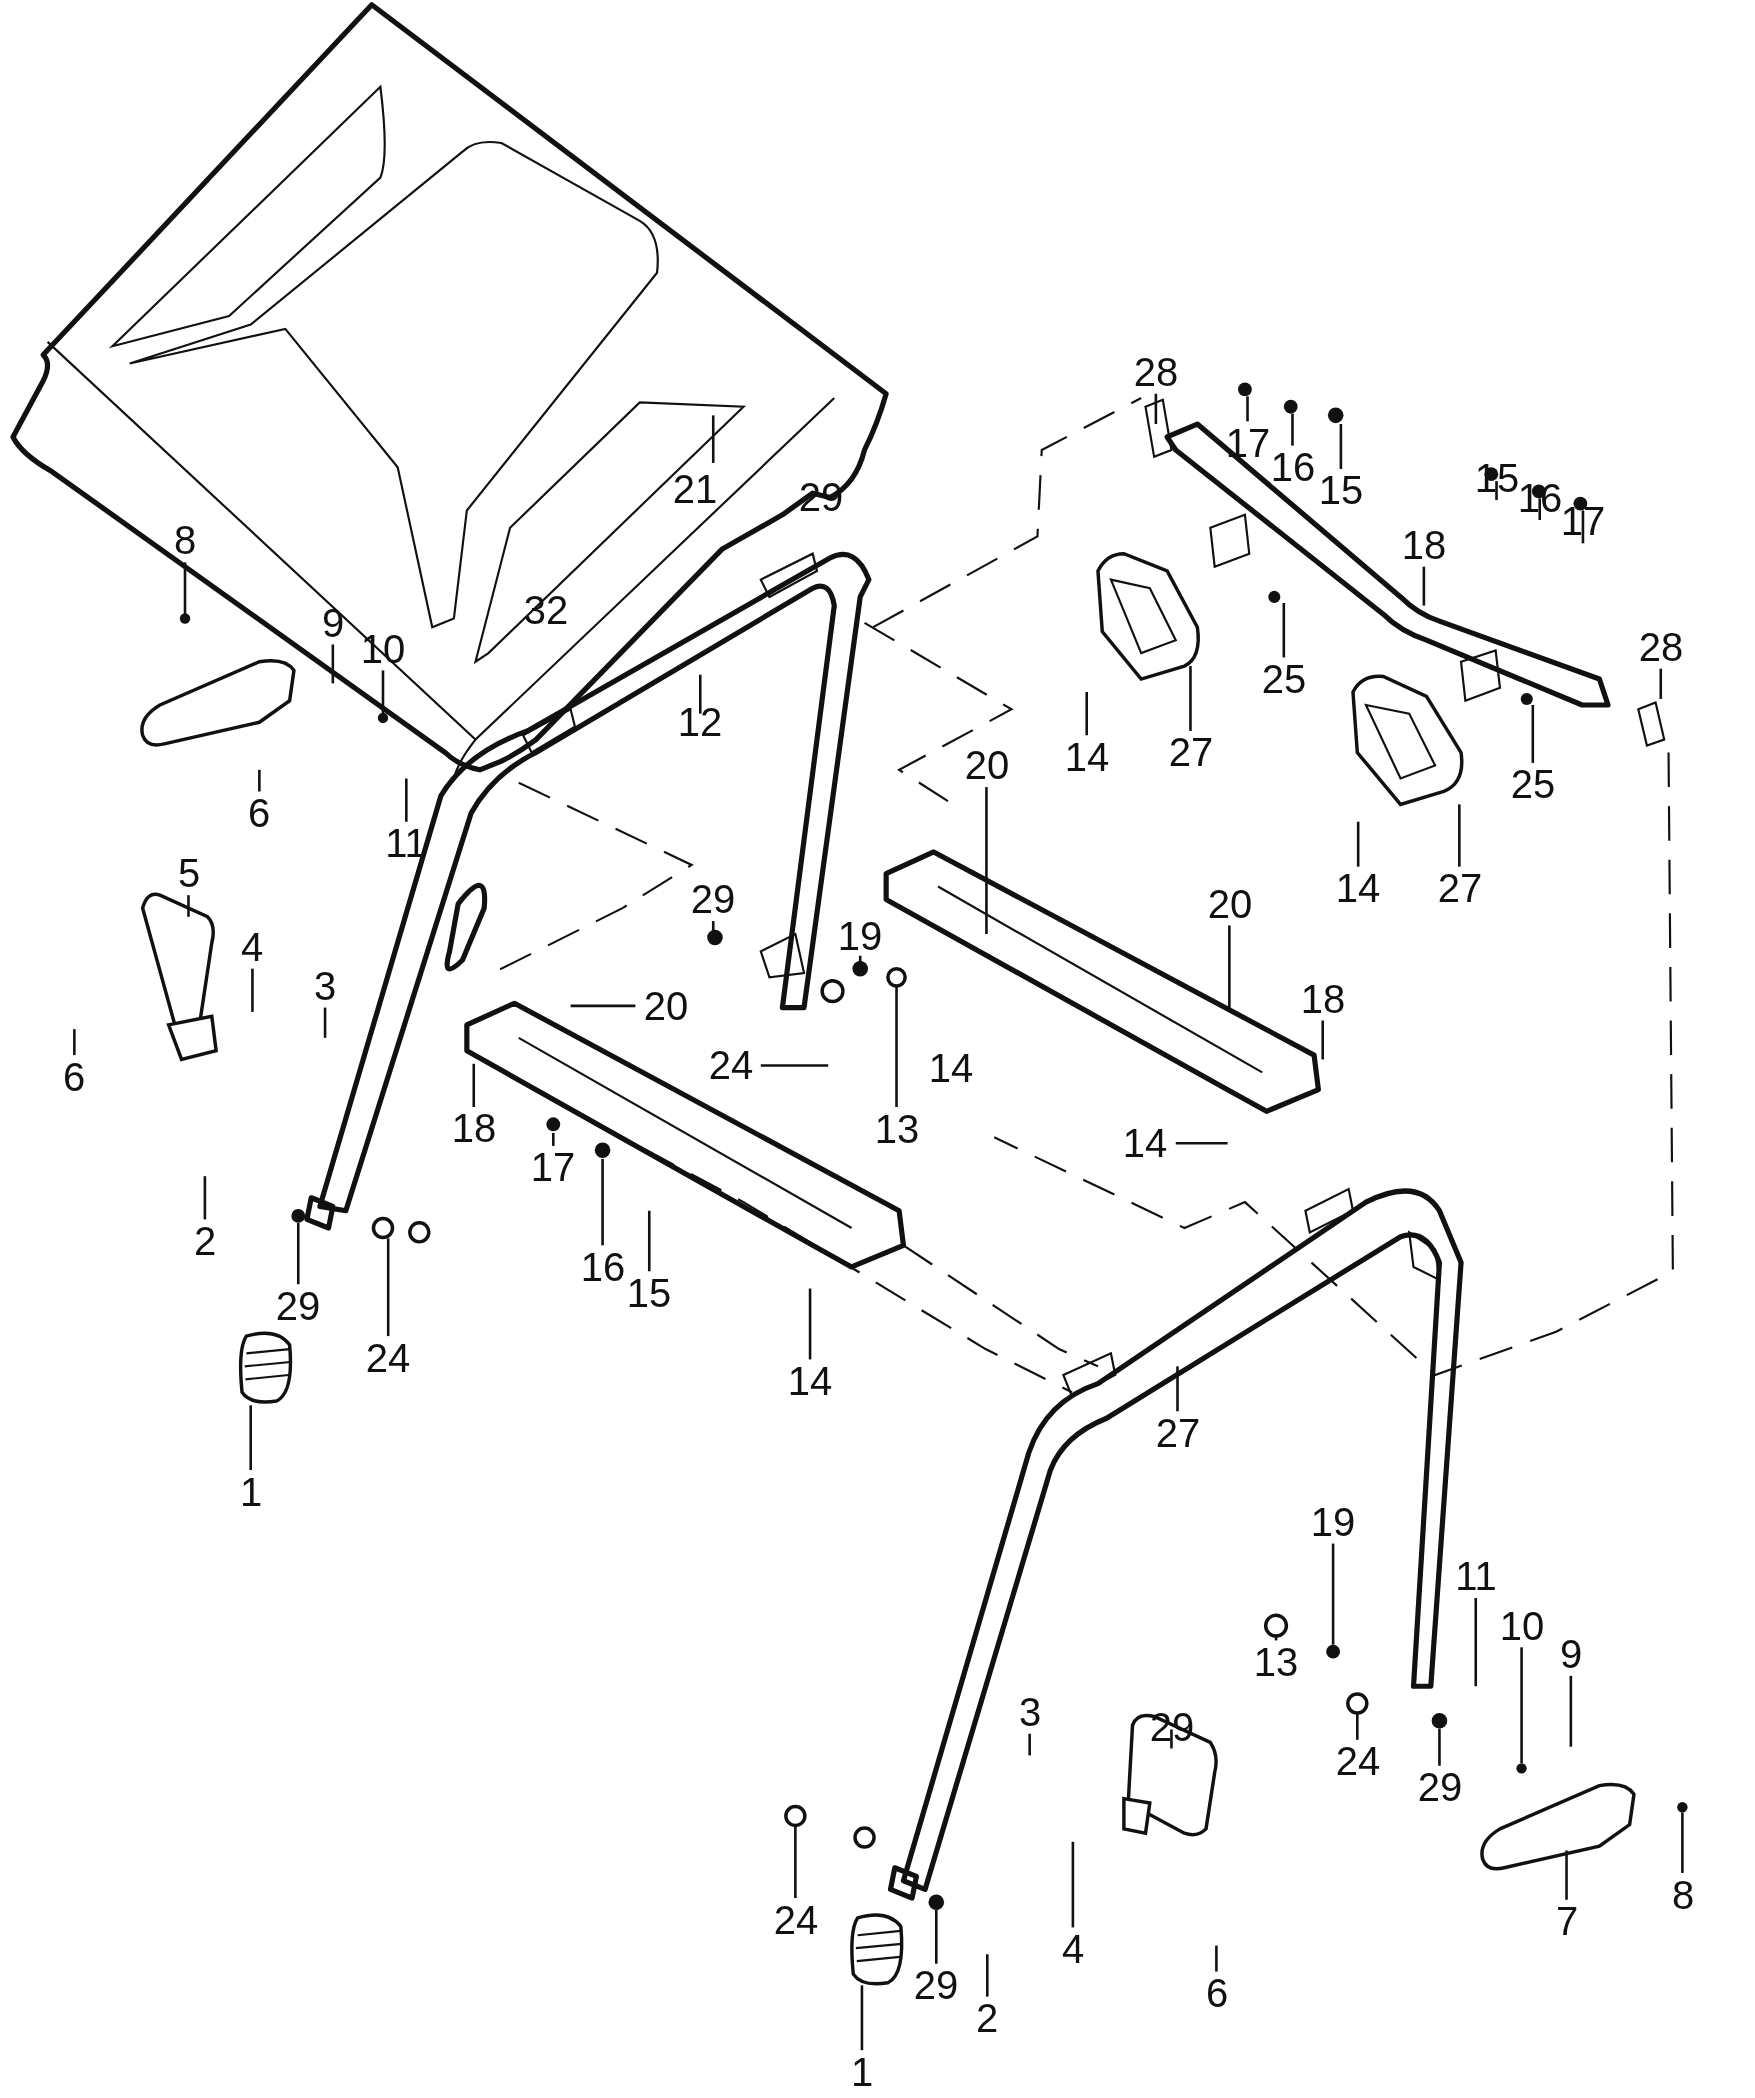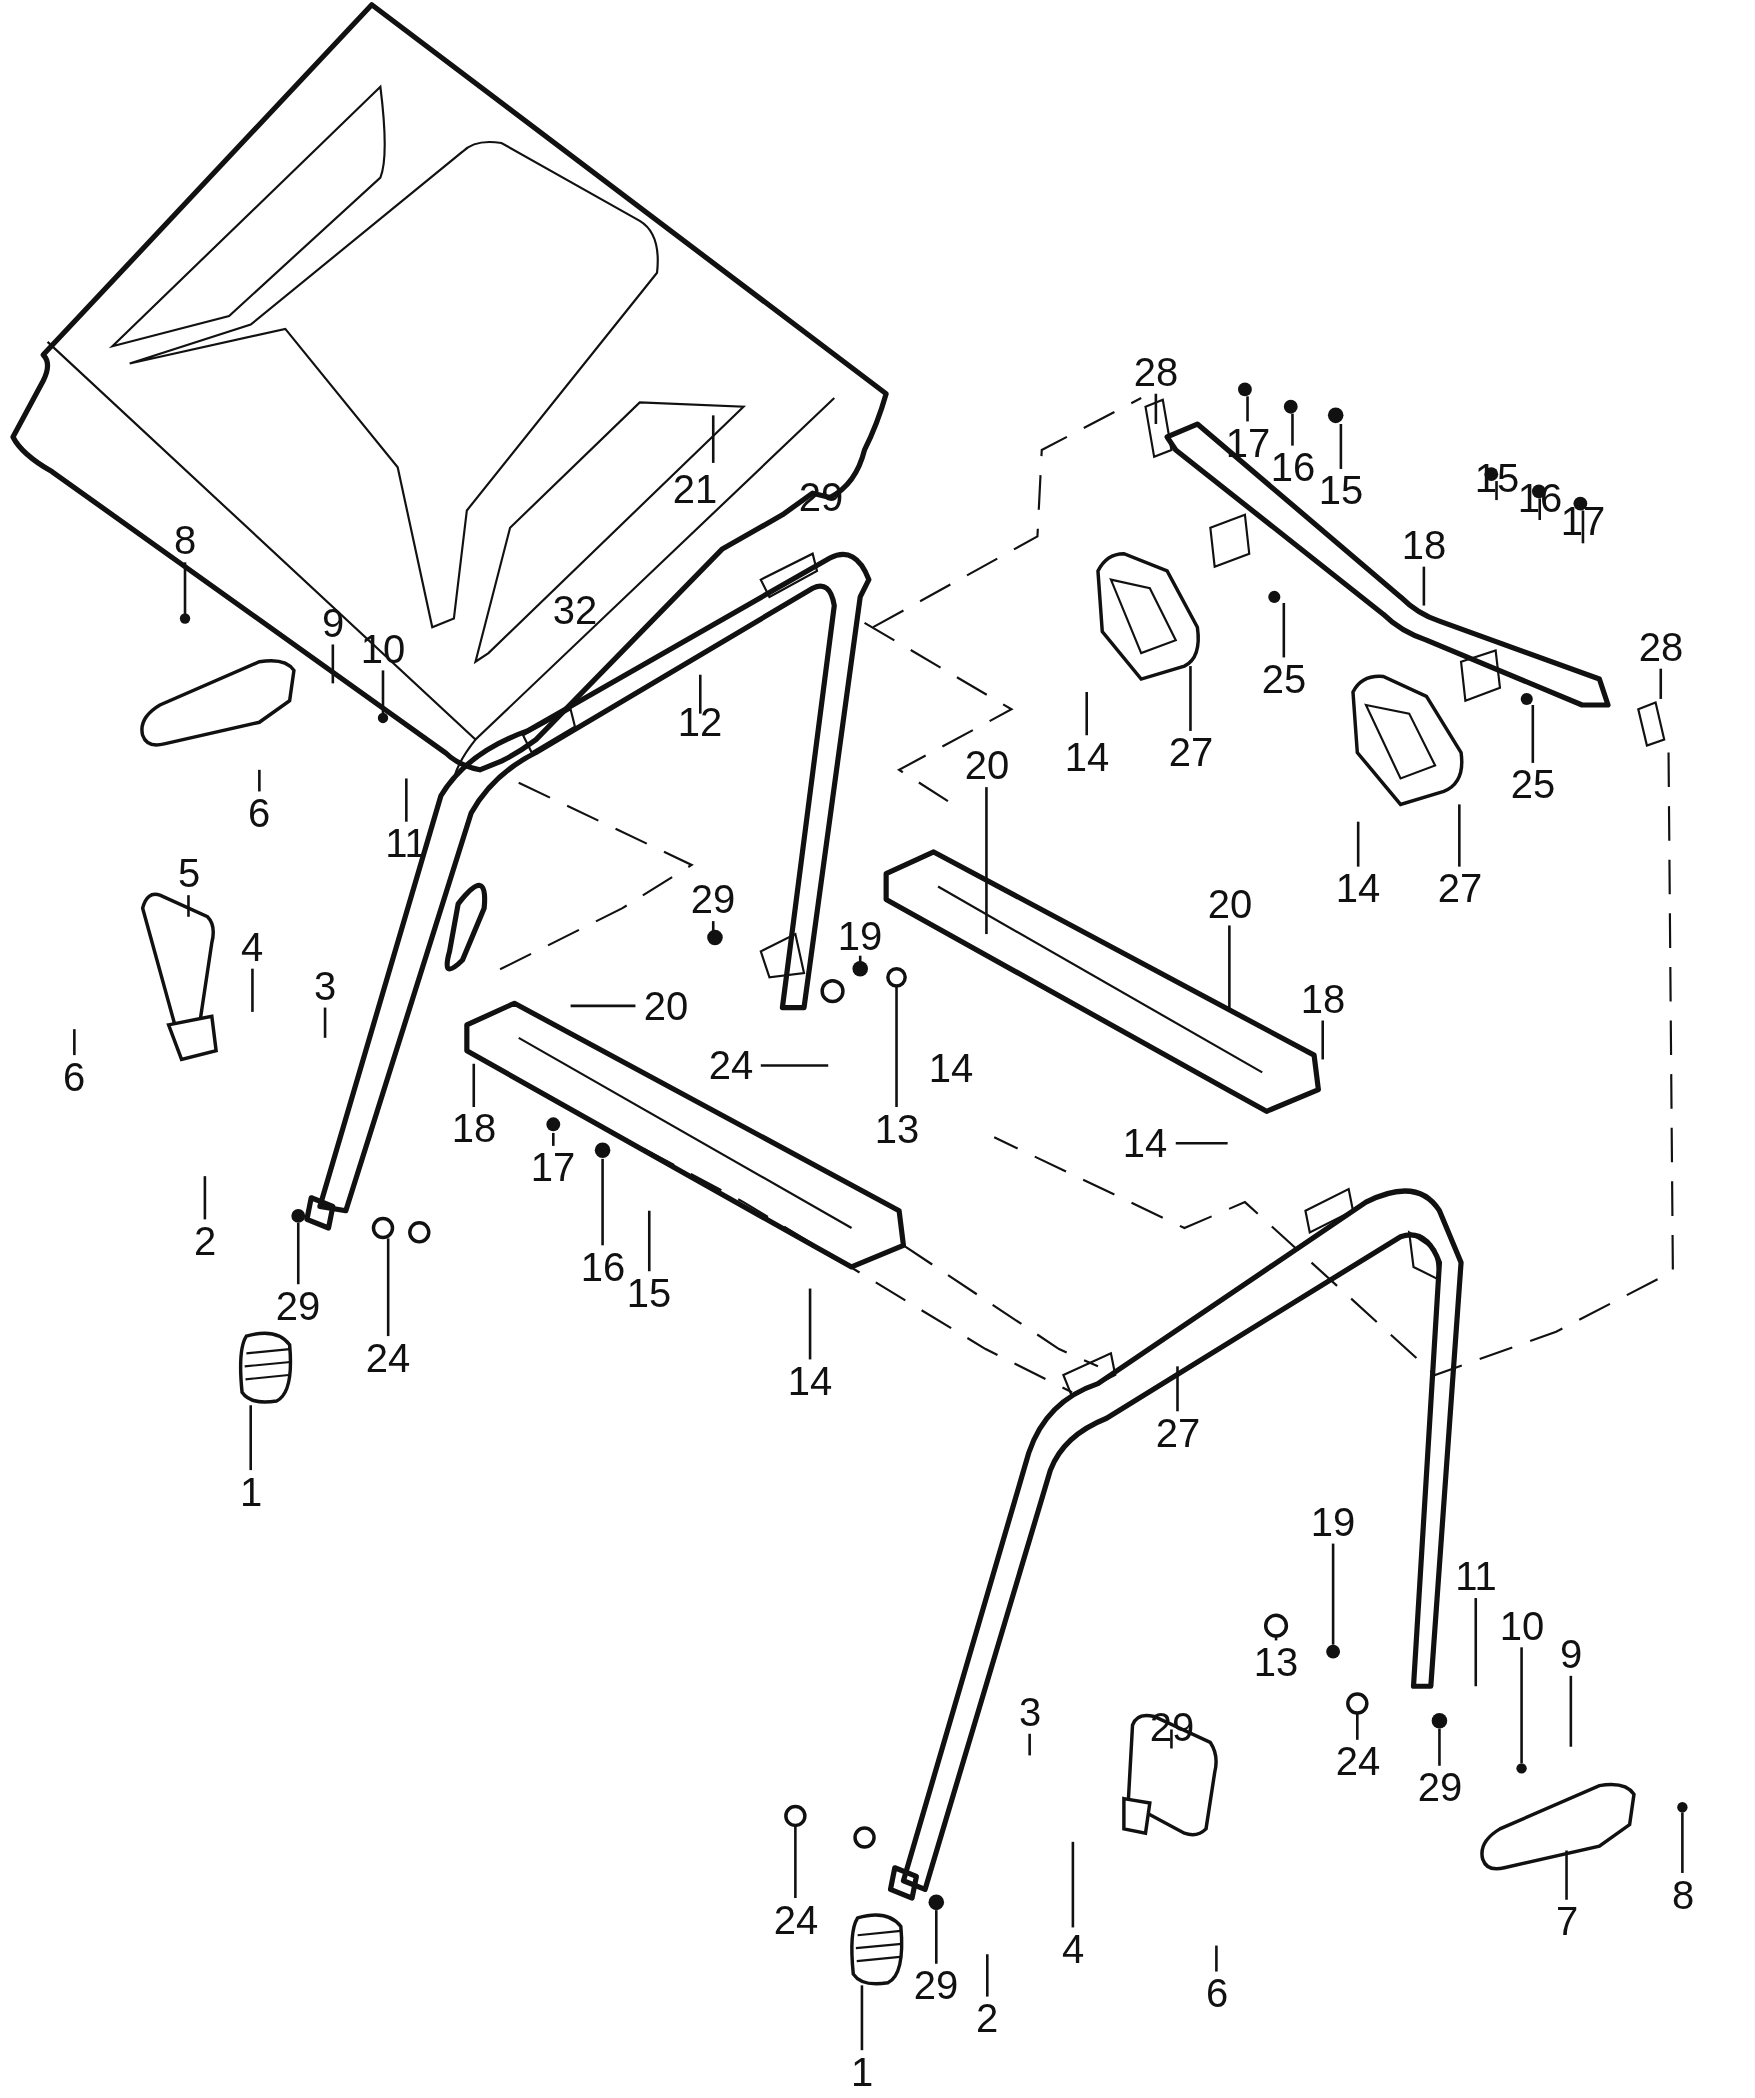--- a/index.html
+++ b/index.html
@@ -197,21 +197,21 @@
     <line class="lead" x1="1407" y1="2280" x2="1407" y2="2250"></line>
     <line class="lead" x1="1812" y1="2197" x2="1812" y2="2140"></line>
     <line class="lead" x1="1946" y1="2166" x2="1946" y2="2096"></line>
     <line class="lead" x1="997" y1="2371" x2="997" y2="2296"></line>
   </g>
 </svg>
 
 <div id="callouts">
   <span class="callout" style="left:695px;top:489px">21</span>
   <span class="callout" style="left:821px;top:497px">29</span>
-  <span class="callout" style="left:575px;top:610px">32</span>
+  <span class="callout" style="left:546px;top:610px">32</span>
   <span class="callout" style="left:185px;top:540px">8</span>
   <span class="callout" style="left:333px;top:623px">9</span>
   <span class="callout" style="left:383px;top:649px">10</span>
   <span class="callout" style="left:259px;top:813px">6</span>
   <span class="callout" style="left:406px;top:843px">11</span>
   <span class="callout" style="left:700px;top:722px">12</span>
   <span class="callout" style="left:189px;top:873px">5</span>
   <span class="callout" style="left:252px;top:947px">4</span>
   <span class="callout" style="left:325px;top:986px">3</span>
   <span class="callout" style="left:74px;top:1077px">6</span>

